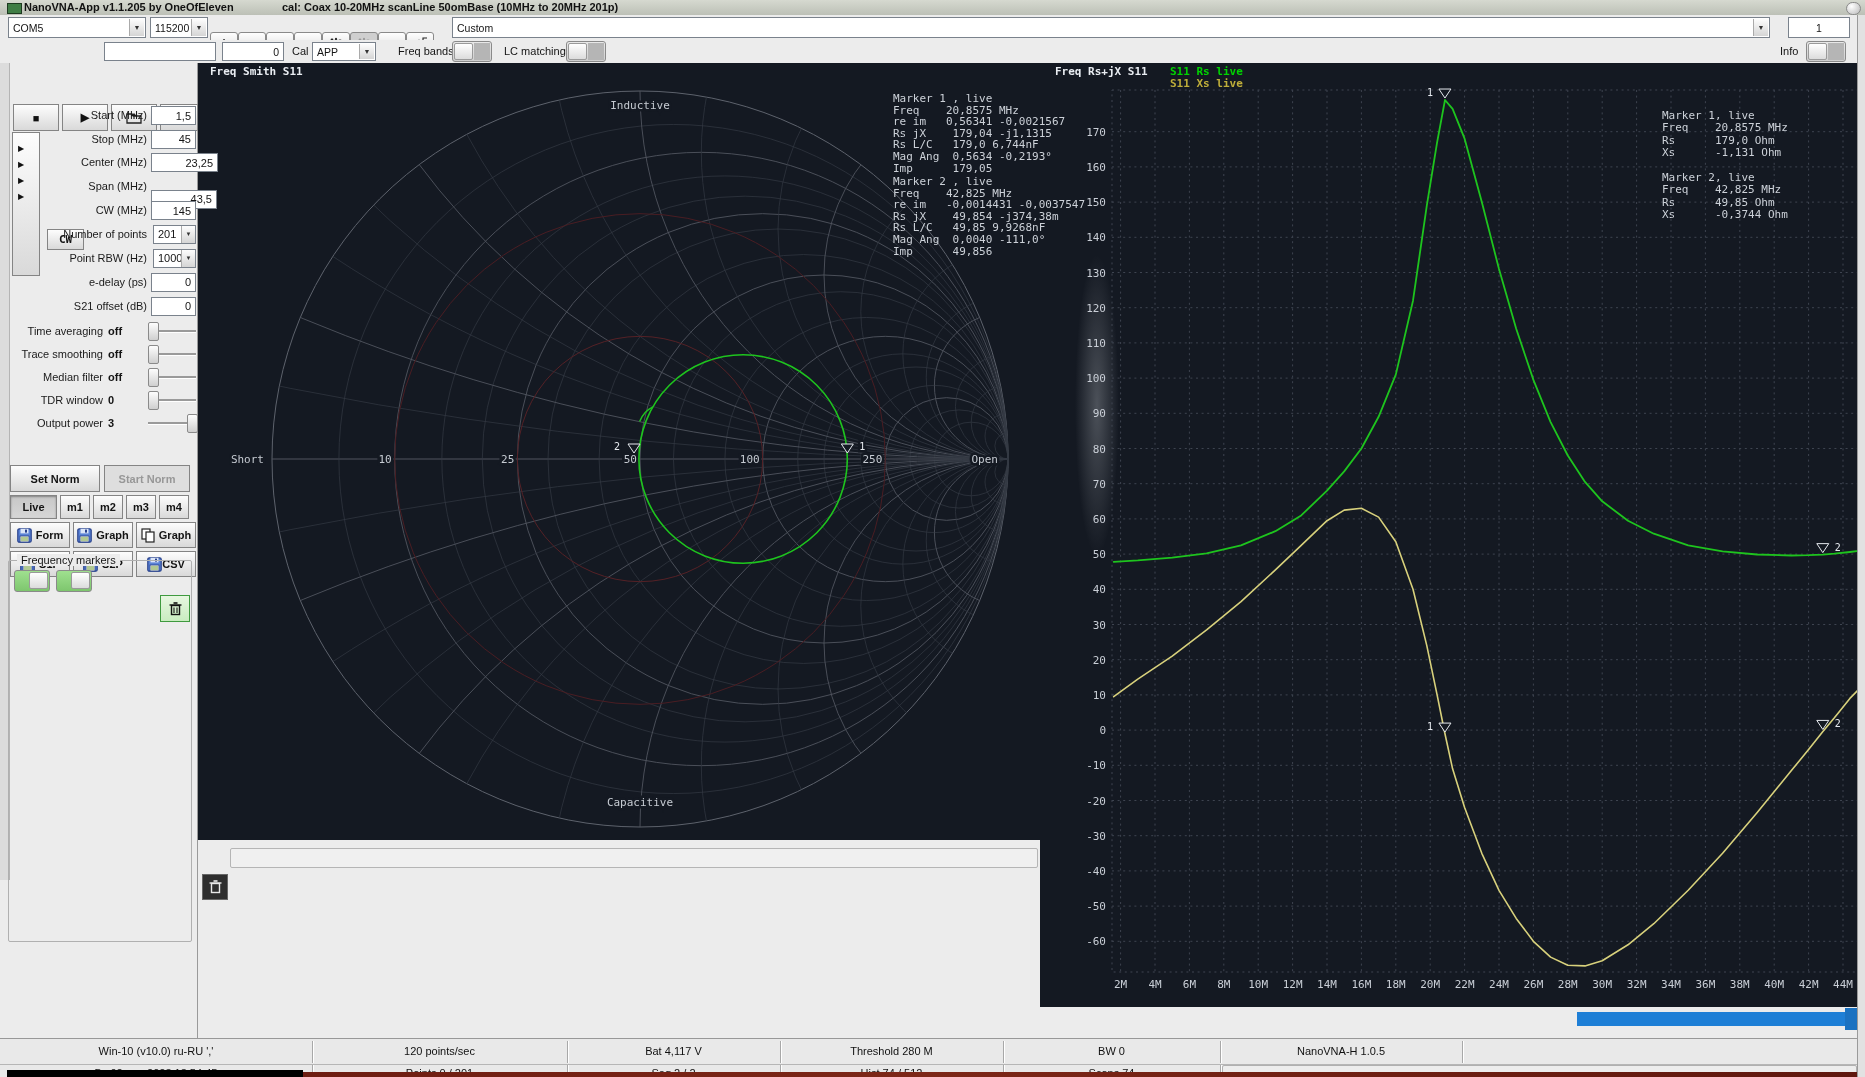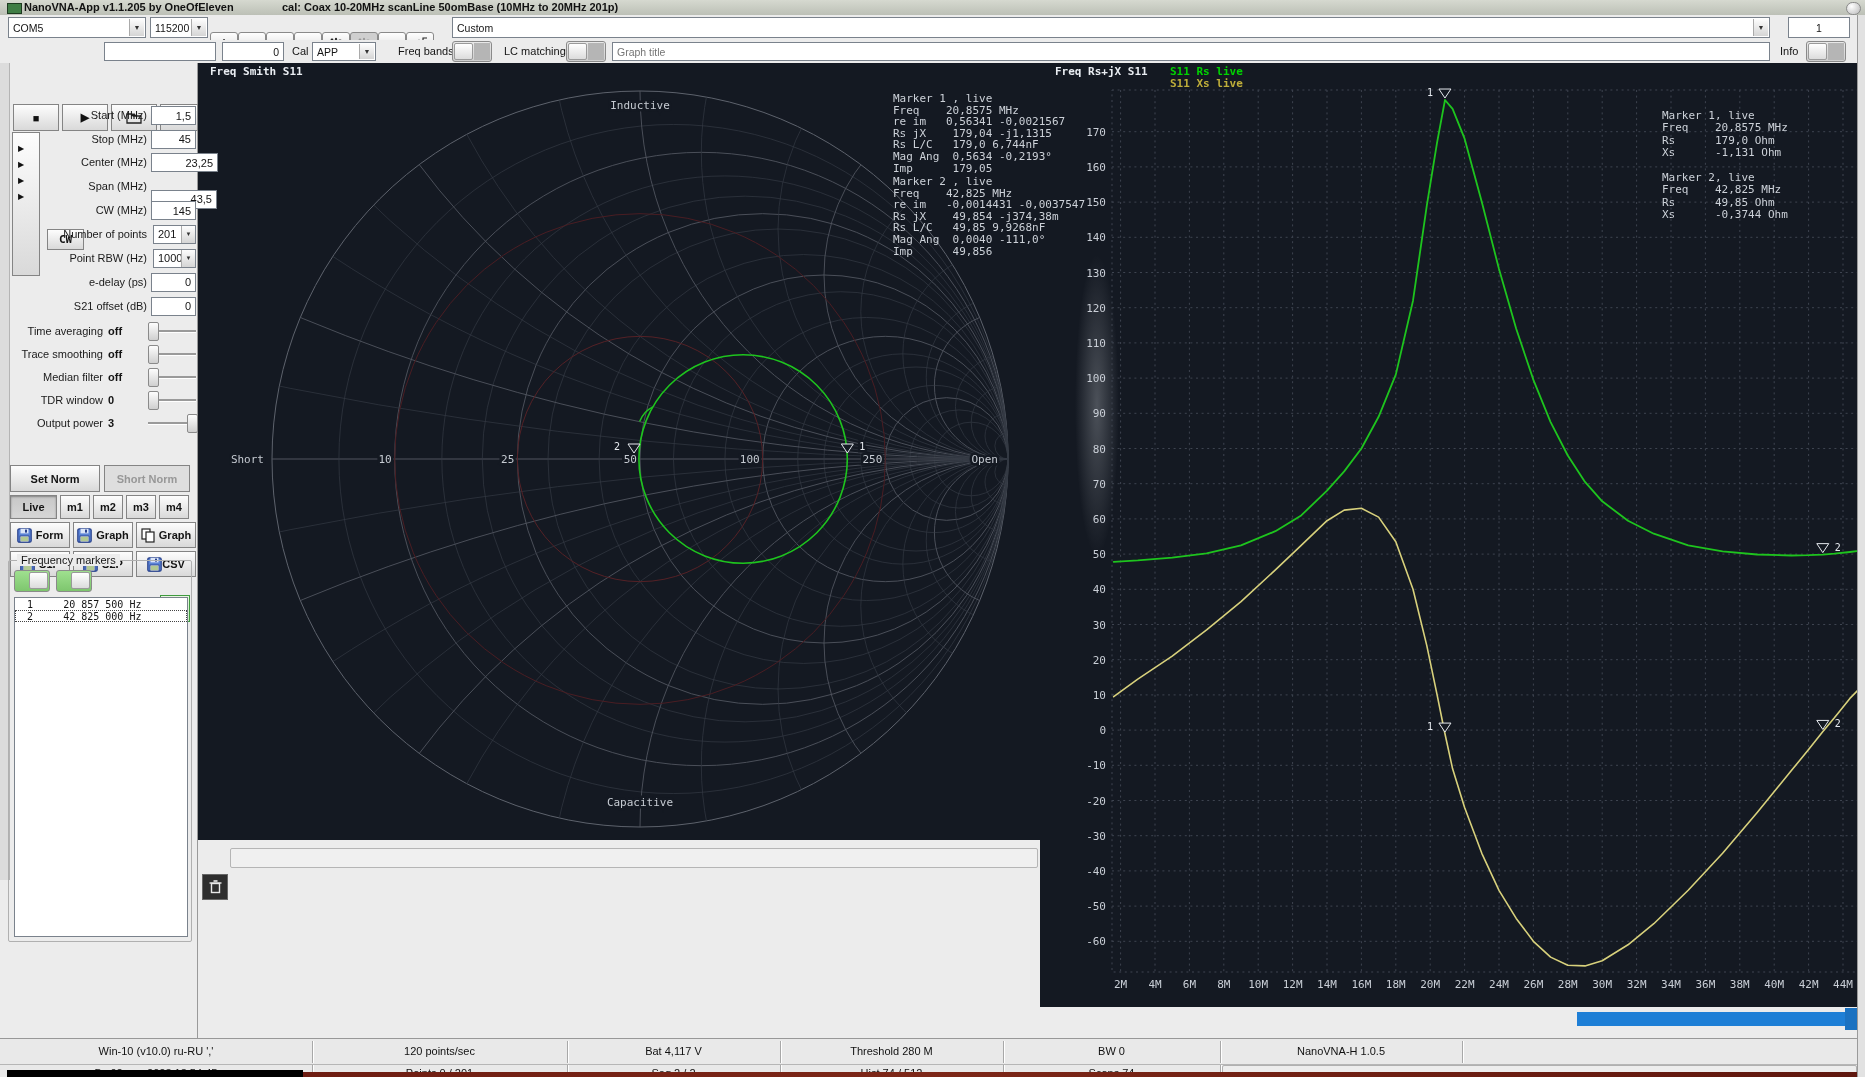--- a/index.html
+++ b/index.html
@@ -158,21 +158,20 @@
     <span class="lbl" style="left:398px;top:5px">Freq bands</span>
     <div class="toggle dark" style="left:452px;top:1px">
         <div class="track"></div>
         <div class="knob"></div>
       </div>
     <span class="lbl" style="left:504px;top:5px">LC matching</span>
     <div class="toggle dark" style="left:566px;top:1px">
         <div class="track"></div>
         <div class="knob"></div>
       </div>
-    <input class="field" style="left: 612px; top: 2px; width: 1158px; height: 19px; color: rgb(51, 51, 51);" placeholder="Graph title">
     <span class="lbl" style="left:1780px;top:5px">Info</span>
     <div class="toggle dark" style="left:1806px;top:1px">
         <div class="track"></div>
         <div class="knob"></div>
       </div>
   </div>
 
   <div class="darkcanvas" style="left:198px;top:63px;width:1659px;height:777px"></div>
   <div class="darkcanvas" style="left:1040px;top:840px;width:817px;height:167px"></div>
 
@@ -252,21 +251,21 @@
         <div class="sval" style="left: 108px; top: 354px;">3</div>
         <div class="slider" style="left: 148px; top: 351px; width: 48px;">
           <div class="track"></div>
           <div class="thumb" style="left: 39px;"></div>
         </div>
       </div>
     <div class="btn" style="position:absolute;left:10px;top:374px;width:88px;height:25px">
       <span>Set Norm</span>
     </div>
     <div class="btn disabled" style="position:absolute;left:104px;top:374px;width:84px;height:25px">
-      <span>Short Norm</span>
+      <span>Start Norm</span>
     </div>
     <div id="sb-mem">
         <div class="btn pressed" style="position: absolute; left: 10px; top: 404px; width: 45px; height: 22px;">Live</div>
         <div class="btn" style="position: absolute; left: 60px; top: 404px; width: 28px; height: 22px;">m1</div>
         <div class="btn" style="position: absolute; left: 93px; top: 404px; width: 28px; height: 22px;">m2</div>
         <div class="btn" style="position: absolute; left: 126px; top: 404px; width: 28px; height: 22px;">m3</div>
         <div class="btn" style="position: absolute; left: 159px; top: 404px; width: 28px; height: 22px;">m4</div>
       </div>
     <div id="sb-save">
         <div class="btn" style="position: absolute; left: 10px; top: 431px; width: 58px; height: 24px; gap: 4px;">
@@ -357,24 +356,20 @@
       </div>
     <div class="btn" style="position:absolute;left:160px;top:504px;width:28px;height:25px;border-color:#3f9a3f;background:linear-gradient(#e7f7e0,#c9ecc0)">
       <svg class="minisvg" width="13" height="14" viewBox="0 0 13 14">
         <rect x="2.5" y="3.5" width="8" height="9" fill="none" stroke="#111" stroke-width="1.4"></rect>
         <line x1="0.5" y1="3" x2="12.5" y2="3" stroke="#111" stroke-width="1.4"></line>
         <line x1="4.5" y1="1" x2="8.5" y2="1" stroke="#111" stroke-width="1.6"></line>
         <line x1="5" y1="5.5" x2="5" y2="11" stroke="#111" stroke-width="1.1"></line>
         <line x1="8" y1="5.5" x2="8" y2="11" stroke="#111" stroke-width="1.1"></line>
       </svg>
     </div>
-    <div id="mlist" style="left:14px;top:534px;width:172px;height:338px">
-        <div class="mrow">  1     20 857 500 Hz</div>
-        <div class="mrow sel">  2     42 825 000 Hz</div>
-      </div>
   </div>
 
   <svg id="gfx" width="1865" height="1077" viewBox="0 0 1865 1077">
       <defs>
         <clipPath id="smithclip">
           <circle cx="640" cy="459" r="368"></circle>
         </clipPath>
         <radialGradient id="glowgrad">
           <stop offset="0" stop-color="#cfd4da" stop-opacity="0.30"></stop>
           <stop offset="1" stop-color="#cfd4da" stop-opacity="0"></stop>

